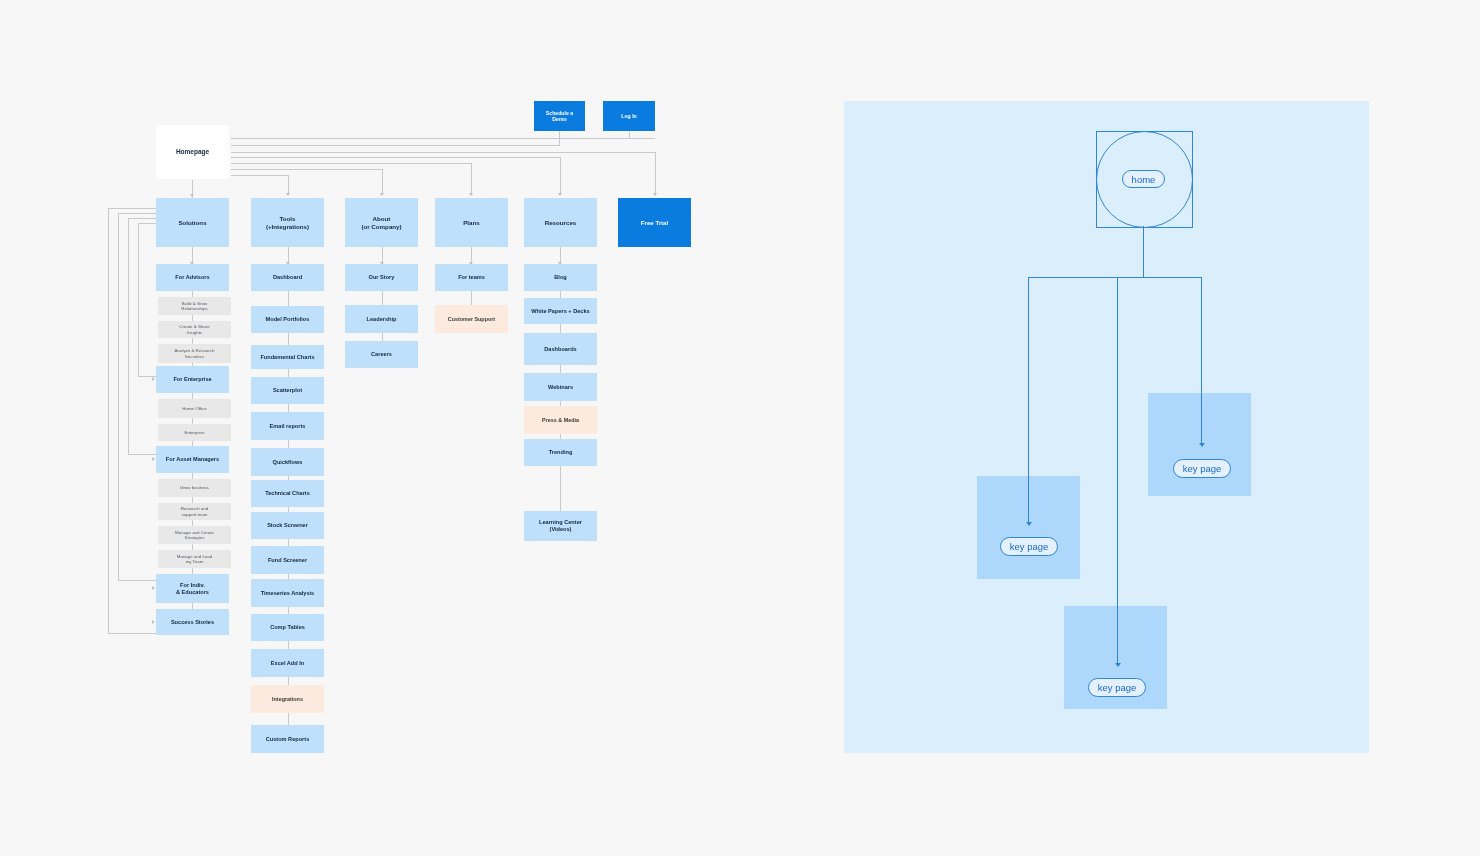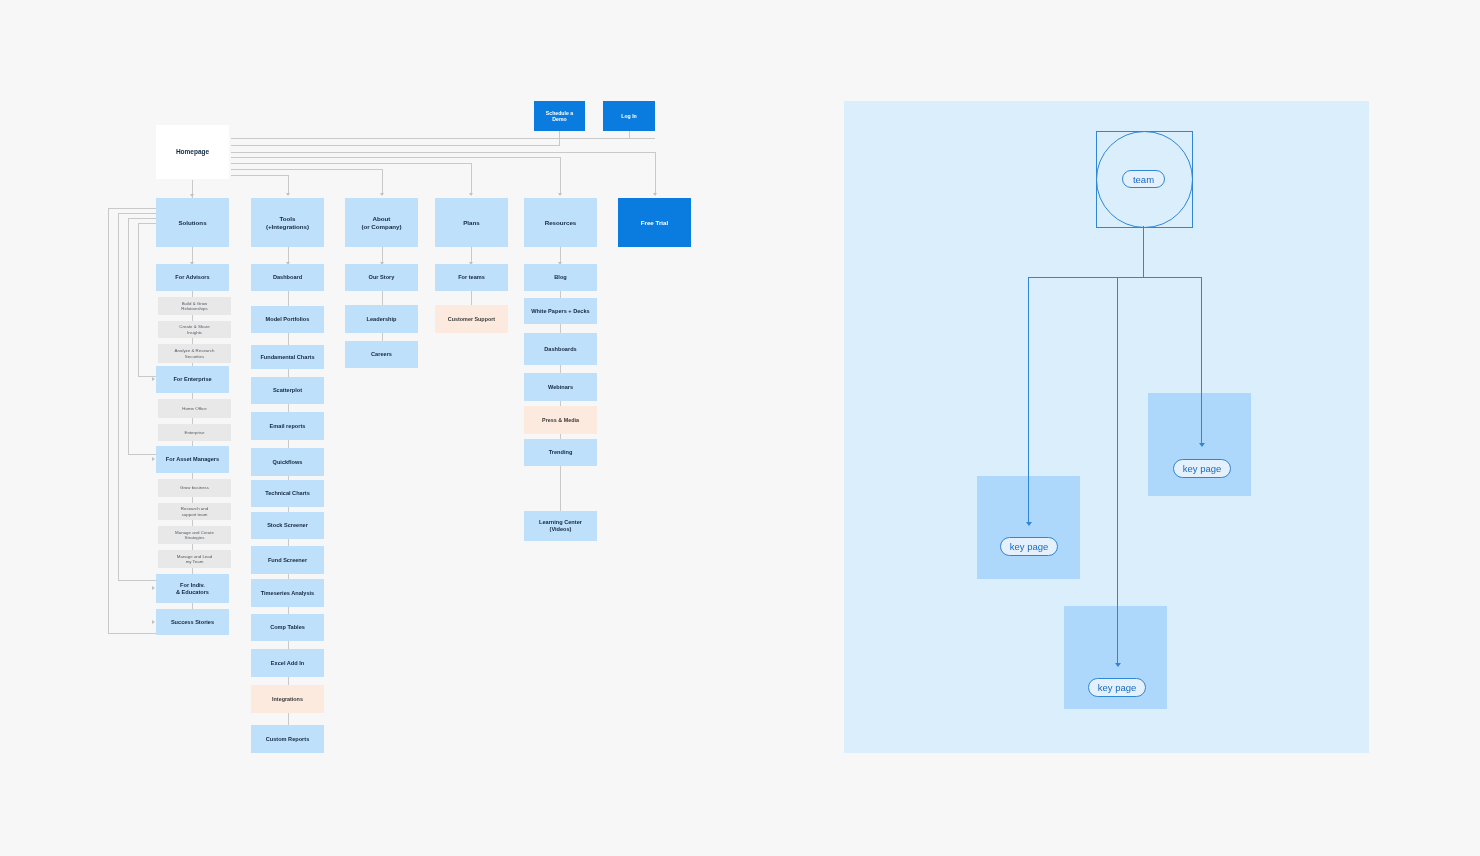--- a/index.html
+++ b/index.html
@@ -400,21 +400,21 @@
   <div class="node n-sub" style="left:524px;top:511px;width:73px;height:30px;">
     <span class="lbl">Learning Center
 (Videos)</span>
     </div>
 
   <div id="rightPanel"></div>
 
   <div class="r-sq-outline" style="left:1096px;top:131px;width:95px;height:95px;"></div>
   <div class="r-circle" style="left:1096px;top:131px;width:95px;height:95px;"></div>
   <div class="r-pill" style="left:1122px;top:170px;width:43px;height:18px;">
-    <span>team</span>
+    <span>home</span>
   </div>
 
   <div class="r-ln r-ln-v" style="left:1143px;top:226px;height:52px;"></div>
 
   <div class="r-ln r-ln-h" style="left:1028px;top:277px;width:174px;"></div>
 
   <div class="r-ln r-ln-v" style="left:1028px;top:277px;height:246px;"></div>
   <div class="r-arw" style="left:1026px;top:522px;"></div>
 
   <div class="r-ln r-ln-v" style="left:1117px;top:277px;height:388px;"></div>

